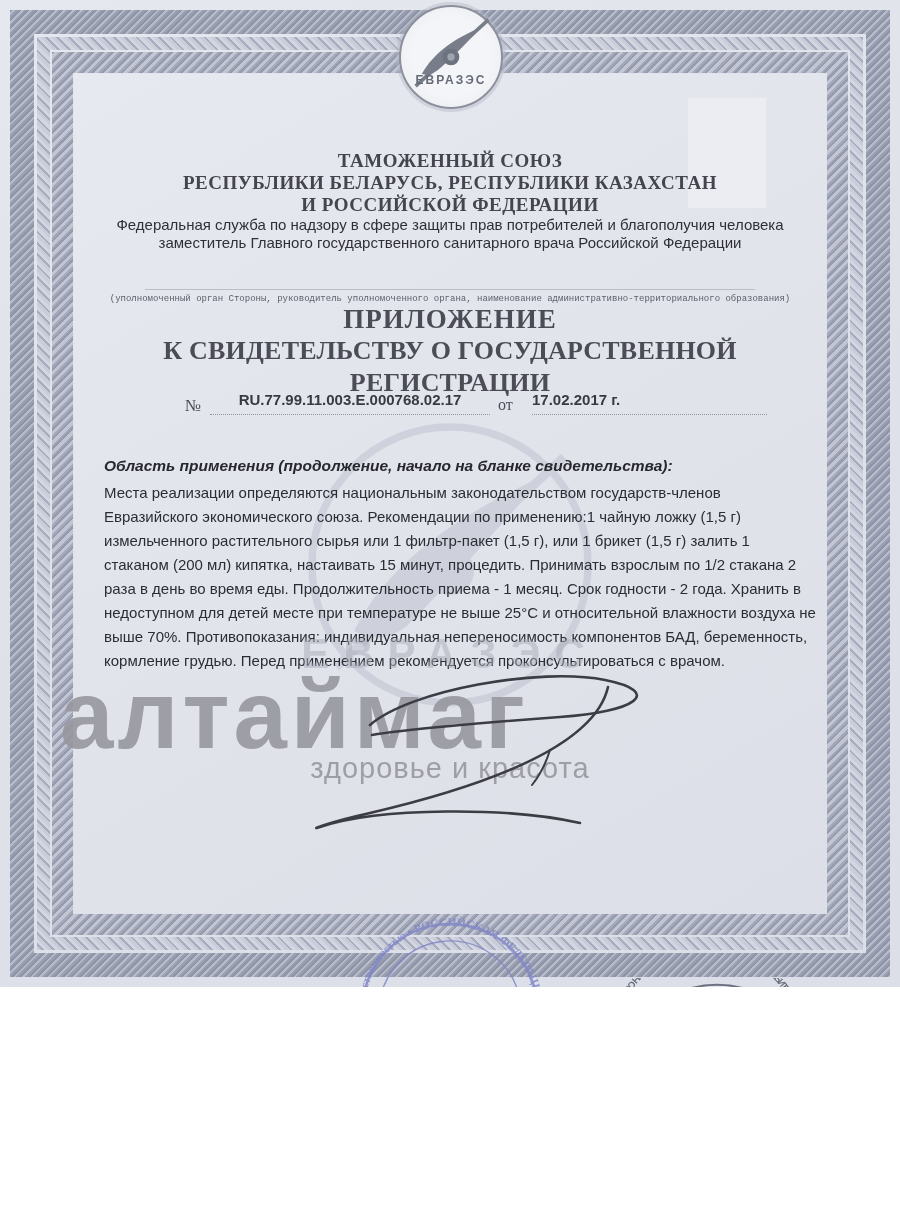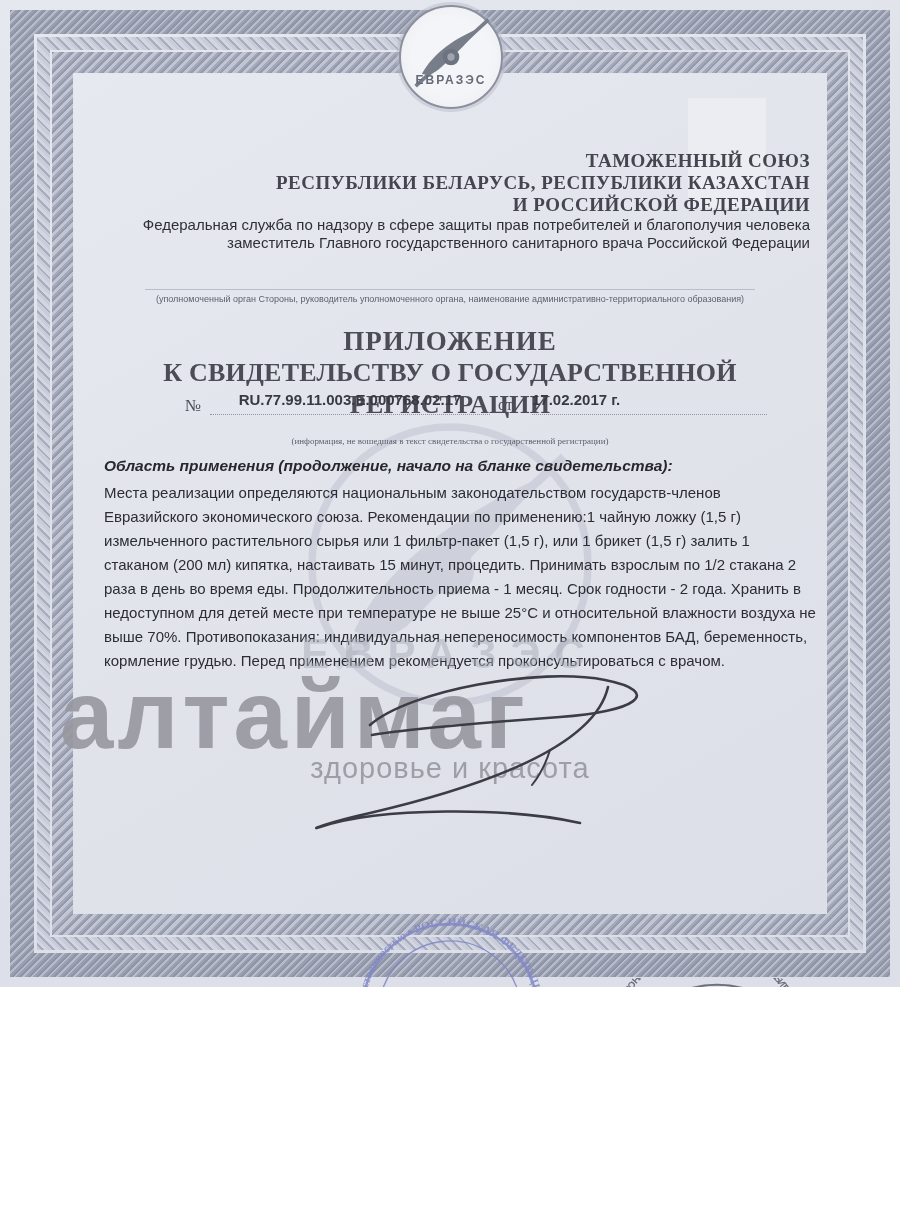--- a/index.html
+++ b/index.html
@@ -27,28 +27,28 @@
   .paper{position:absolute;inset:74px;background:linear-gradient(150deg,#e7e9f0 0%,#e1e3eb 55%,#dddfe8 100%);}
   .light-patch{position:absolute;left:688px;top:98px;width:78px;height:110px;background:#edeff4;opacity:.8;}
 
   
   .emblem{position:absolute;left:399px;top:5px;width:104px;height:104px;}
   .emblem .disc{position:absolute;inset:0;border-radius:50%;background:radial-gradient(circle,#f4f5f8 55%,#e8eaf0 100%);border:2px solid #8b909c;box-shadow:0 0 0 3px rgba(180,185,198,.45);}
   .emblem svg{position:absolute;inset:0;}
   .emblem .label{position:absolute;left:0;right:0;top:68px;text-align:center;font-size:12px;font-weight:bold;letter-spacing:2px;color:#666b78;font-family:"Liberation Sans",sans-serif;}
 
   
-  .header{position:absolute;left:90px;top:150px;width:720px;text-align:right;color:#44454e;}
+  .header{position:absolute;left:90px;top:150px;width:720px;text-align:center;color:#44454e;}
   .h-serif{font-family:"Liberation Serif",serif;font-weight:bold;font-size:19px;line-height:22px;letter-spacing:.5px;}
   .h-sans{font-family:"Liberation Sans",sans-serif;font-size:15px;line-height:17.5px;color:#2f3037;}
 
   .org-line{position:absolute;left:145px;top:289px;width:610px;border-top:1px solid #b9bdc9;}
-  .org-note{position:absolute;left:90px;top:294px;width:720px;text-align:center;font-family:Liberation Sans, sans-serif;font-size:9px;color:#5c5f6b;}
-
-  .title{position:absolute;left:60px;top:325px;width:780px;text-align:center;font-family:"Liberation Serif",serif;font-weight:bold;color:#4b4c56;}
+  .org-note{position:absolute;left:90px;top:294px;width:720px;text-align:center;font-family:Liberation Mono, monospace;font-size:9px;color:#5c5f6b;}
+
+  .title{position:absolute;left:60px;top:303px;width:780px;text-align:center;font-family:"Liberation Serif",serif;font-weight:bold;color:#4b4c56;}
   .title .t1{font-size:27px;line-height:32px;letter-spacing:1px;}
   .title .t2{font-size:26px;line-height:32px;letter-spacing:.2px;}
 
   
   .numrow{position:absolute;left:90px;top:386px;width:720px;height:34px;font-family:"Liberation Serif",serif;color:#4b4d58;}
   .numrow .no{position:absolute;left:95px;top:10px;font-size:17px;}
   .numrow .numline{position:absolute;left:120px;top:0;width:280px;height:28px;border-bottom:1px dotted #8f95a6;text-align:center;}
   .numrow .num{font-family:"Liberation Sans",sans-serif;font-weight:bold;font-size:15px;color:#393a41;line-height:28px;}
   .numrow .ot{position:absolute;left:408px;top:10px;font-size:16px;}
   .numrow .dateline{position:absolute;left:442px;top:0;width:235px;height:28px;border-bottom:1px dotted #8f95a6;}
@@ -131,21 +131,20 @@
     <span class="no">№</span>
     <div class="numline">
       <span class="num">RU.77.99.11.003.E.000768.02.17</span>
     </div>
     <span class="ot">от</span>
     <div class="dateline">
       <span class="date">17.02.2017 г.</span>
     </div>
   </div>
 
-  <div class="info-note">(информация, не вошедшая в текст свидетельства о государственной регистрации)</div>
 
   <div class="body-heading">Область применения (продолжение, начало на бланке свидетельства):</div>
   <div class="body-par">Места реализации определяются национальным законодательством государств-членов Евразийского экономического союза. Рекомендации по применению:1 чайную ложку (1,5 г) измельченного растительного сырья или 1 фильтр-пакет (1,5 г), или 1 брикет (1,5 г) залить 1 стаканом (200 мл) кипятка, настаивать 15 минут, процедить. Принимать взрослым по 1/2 стакана 2 раза в день во время еды. Продолжительность приема - 1 месяц. Срок годности - 2 года. Хранить в недоступном для детей месте при температуре не выше 25°С и относительной влажности воздуха не выше 70%. Противопоказания: индивидуальная непереносимость компонентов БАД, беременность, кормление грудью. Перед применением рекомендуется проконсультироваться с врачом.</div>
 
   <div class="wm-evrazes">ЕВРАЗЭС</div>
   <div class="wm-brand">алтаймаг</div>
   <div class="wm-tagline">здоровье и красота</div>
 
   <svg class="sig-main" viewBox="0 0 450 200">
     <path d="M120 70 C160 35 290 12 355 25 C415 37 385 57 310 62 C240 67 150 75 122 80" fill="none" stroke="#3b3c44" stroke-width="2.6" stroke-linecap="round"></path>

